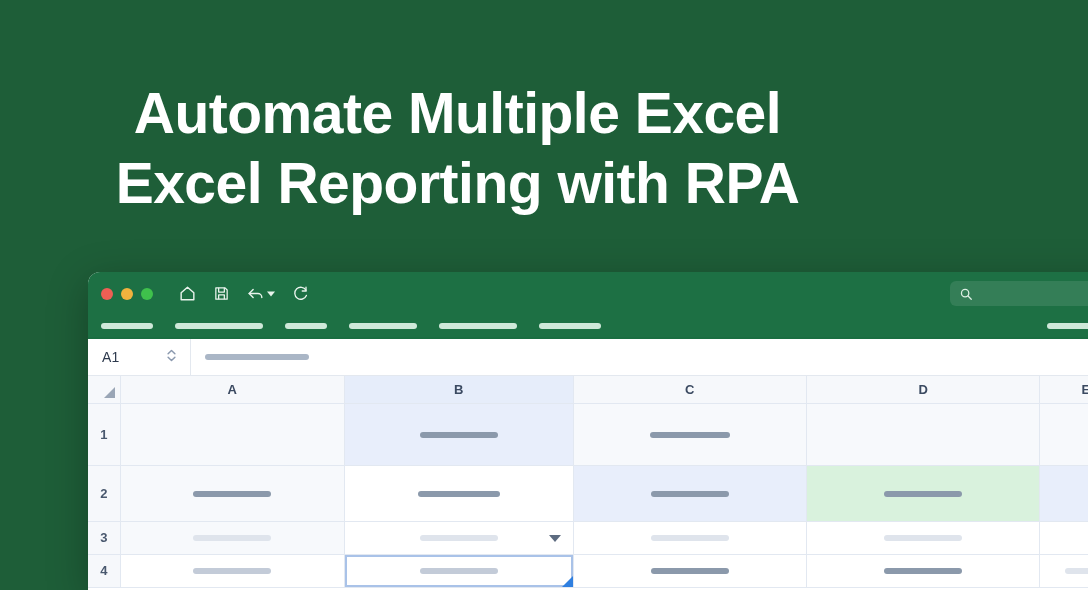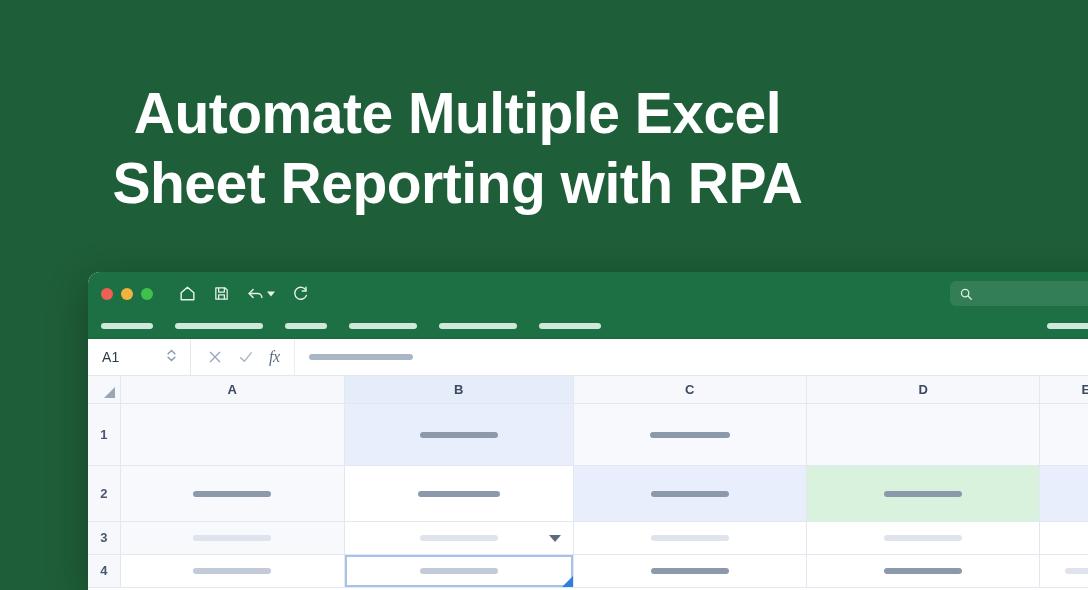--- a/index.html
+++ b/index.html
@@ -254,21 +254,21 @@
     width: 0; height: 0;
     border-left: 11px solid transparent;
     border-bottom: 11px solid #2f7fe0;
   }
 </style>
 </head>
 <body>
 
 <div class="hero">
   <span class="hero-line">Automate Multiple Excel</span>
-  <span class="hero-line">Sheet Reporting with RPA</span>
+  <span class="hero-line">Excel Reporting with RPA</span>
 </div>
 
 <div class="window">
 
   <div class="chrome">
 
     <div class="traffic">
       <span class="dot red"></span>
       <span class="dot yellow"></span>
       <span class="dot green"></span>
@@ -333,34 +333,20 @@
 
   <div class="formula-bar">
     <div class="namebox">
       <span class="namebox-text">A1</span>
       <span class="stepper">
         <svg width="11" height="17" viewBox="0 0 12 20" fill="none" stroke="currentColor" stroke-width="1.7" stroke-linecap="round" stroke-linejoin="round">
             <path d="M2 8 L6 4 L10 8"></path>
             <path d="M2 12 L6 16 L10 12"></path>
           </svg>
       </span>
-    </div>
-    <div class="fx-group">
-      <span class="fx-icon">
-        <svg width="16" height="16" viewBox="0 0 24 24" fill="none" stroke="currentColor" stroke-width="2" stroke-linecap="round">
-            <path d="M5 5 L19 19"></path>
-            <path d="M19 5 L5 19"></path>
-          </svg>
-      </span>
-      <span class="fx-icon check">
-        <svg width="16" height="16" viewBox="0 0 24 24" fill="none" stroke="currentColor" stroke-width="2" stroke-linecap="round" stroke-linejoin="round">
-            <path d="M4 13 L9.5 18.5 L20 5.5"></path>
-          </svg>
-      </span>
-      <span class="fx-text">fx</span>
     </div>
     <div class="formula-input">
       <span class="formula-placeholder"></span>
     </div>
   </div>
 
   <table class="grid">
     <colgroup>
       <col style="width:28px">
       <col style="width:196px">

